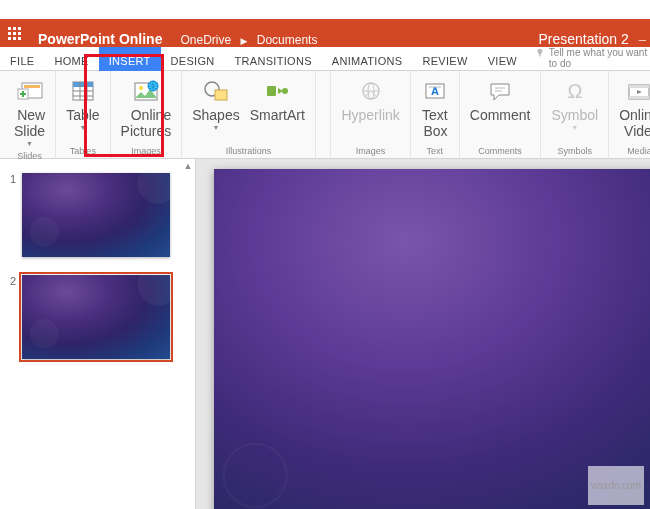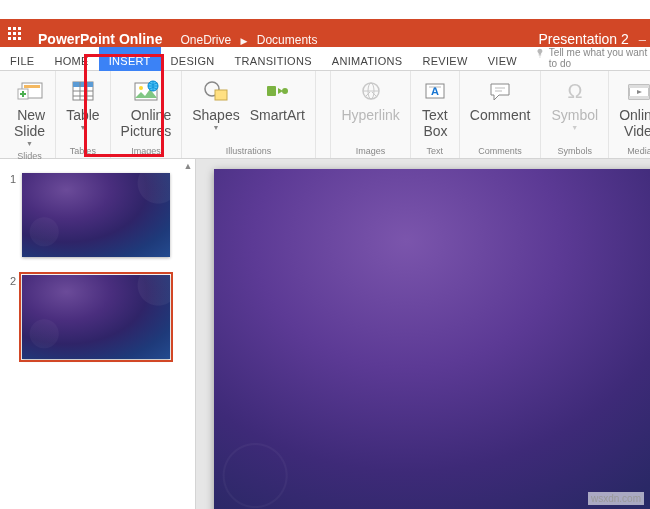--- a/index.html
+++ b/index.html
@@ -41,21 +41,21 @@
     .scroll-up { position: absolute; top: 0; right: 0; width: 14px; height: 14px; display:flex;align-items:center;justify-content:center;color:#888;font-size:9px;}
     
     .canvas-area { flex: 1; background: #e6e6e6; overflow: hidden; position: relative; }
     .slide-canvas { position: absolute; left: 18px; top: 10px; right: -250px; bottom: -120px; background: radial-gradient(ellipse at 28% 15%, #7b55ac 0%, #5c3a95 22%, #3e2a78 40%, #2a2866 55%, #1e356f 72%, #1e4480 88%, #275596 100%); box-shadow: 0 2px 8px rgba(0,0,0,0.35); }
     .slide-canvas::before{content:"";position:absolute;inset:0;background:
       radial-gradient(circle at 88% 6%, rgba(255,255,255,0.06) 28px, transparent 30px),
       radial-gradient(circle at 95% 14%, transparent 44px, rgba(255,255,255,0.05) 45px 46px, transparent 47px),
       radial-gradient(circle at 6% 64%, transparent 30px, rgba(255,255,255,0.04) 31px 32px, transparent 33px),
       radial-gradient(circle at 10% 88%, rgba(255,255,255,0.03) 18px, transparent 19px);}
     
-    .watermark { position: absolute; right: 6px; bottom: 4px; font-size: 10px; color: #999; background: rgba(255,255,255,0.6); padding: 1px 3px;}
+    .watermark { position: absolute; right: 6px; bottom: 4px; font-size: 10px; color: #999; background: rgba(255,255,255,0.6); padding: 14px 3px;}
     .dd-arrow{font-size:7px;display:block;color:#888;margin-top:1px;}
   </style>
 </head>
 <body>
 
 <div class="titlebar">
   <div class="waffle">
     <div class="waffle-grid">
       <span></span>
         <span></span>

